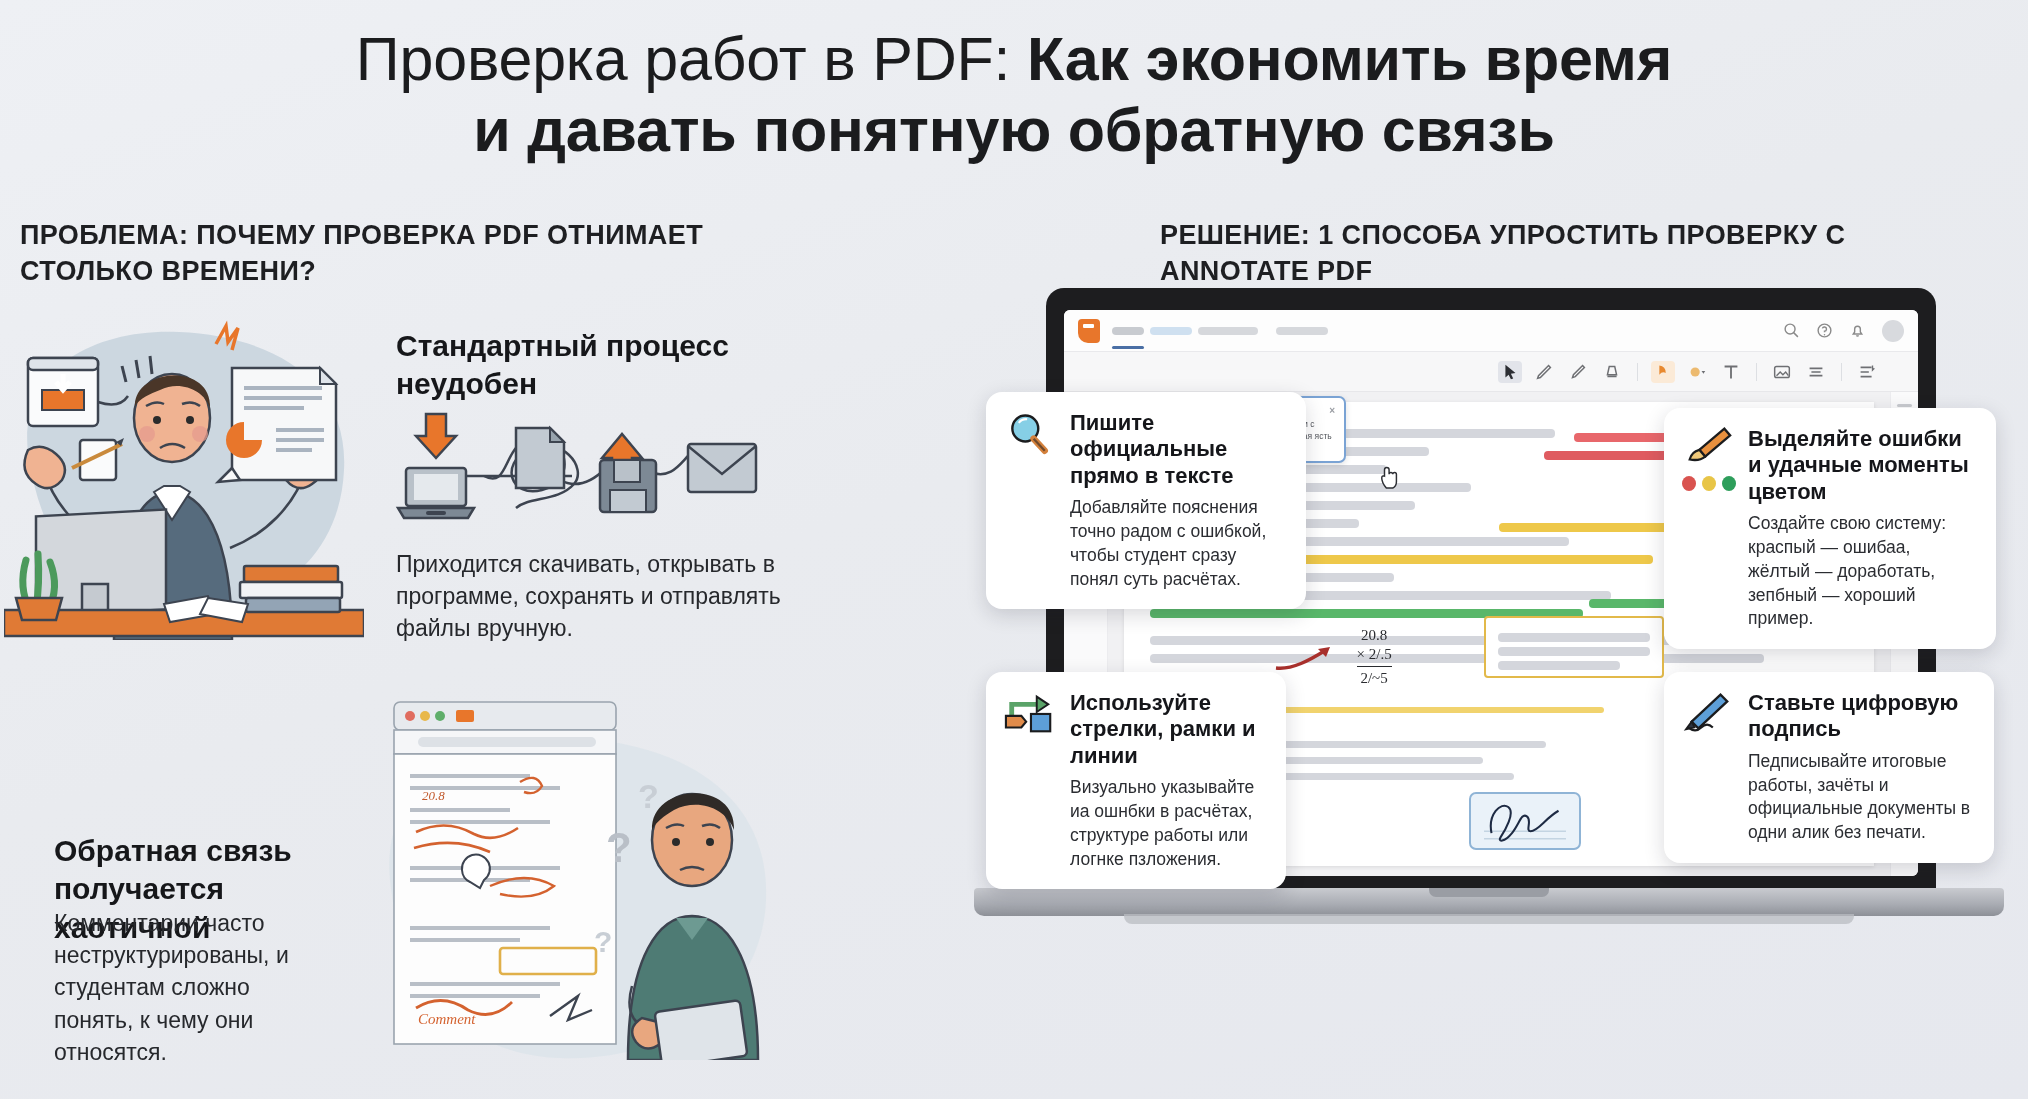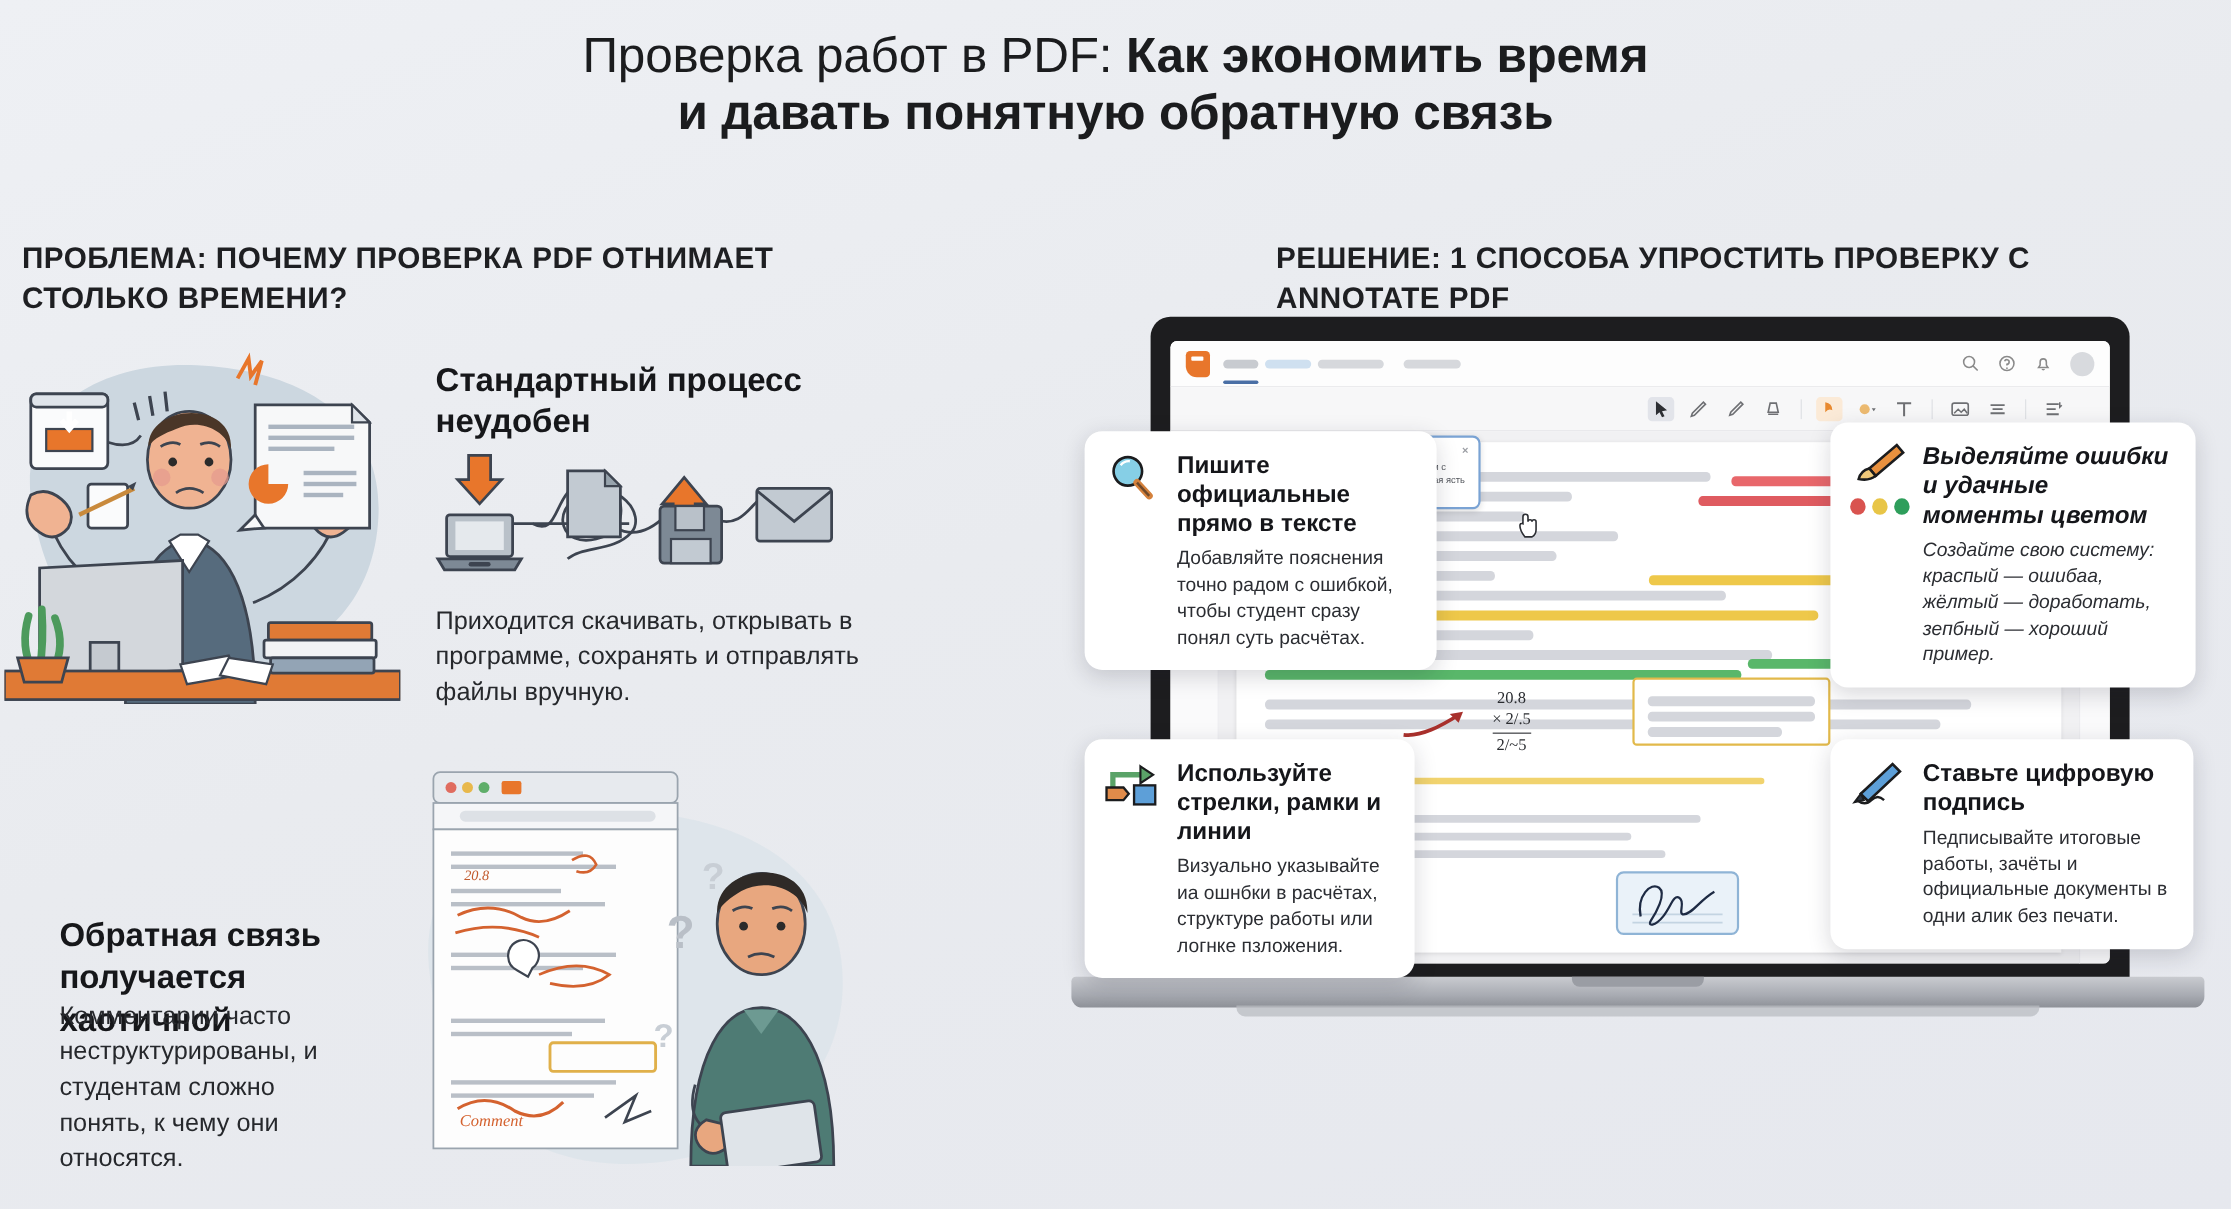--- a/index.html
+++ b/index.html
@@ -10,21 +10,21 @@
     overflow: hidden;
   }
   .page {
     position: relative;
     width: 2028px; height: 1099px;
     background: linear-gradient(160deg,#eef0f4 0%,#e9ebef 45%,#e6e8ee 100%);
   }
 
   
   .title-wrap { position:absolute; top:24px; left:0; width:100%; text-align:center; }
-  .title-line { font-size:45px; line-height:1.16; color:#1b1c1e; letter-spacing:-0.2px; }
+  .title-line { font-size:61px; line-height:1.16; color:#1b1c1e; letter-spacing:-0.2px; }
   .t-light { font-weight:400; }
   .t-bold { font-weight:700; }
 
   
   .sec-head {
     position:absolute; text-align:left;
     font-size:27px; font-weight:700; line-height:1.33;
     color:#1e1f22; letter-spacing:0.4px;
   }
   #sec-left  { top:218px; left:20px;   width:760px; }
@@ -166,21 +166,21 @@
   }
   .card-ic { width:54px; flex:0 0 54px; }
   .card-tx { flex:1; }
   .card-h {
     font-size:22px; font-weight:700; color:#15161a;
     line-height:1.20; margin-bottom:7px;
   }
   .card-b { font-size:17.5px; color:#2b2d32; line-height:1.36; }
 
   #card1 { left:986px;  top:392px; width:320px; }
-  #card2 { left:1664px; top:384px; width:332px;font-style:italic; }
+  #card2 { left:1664px; top:408px; width:332px; }
   #card3 { left:986px;  top:672px; width:300px; }
   #card4 { left:1664px; top:672px; width:330px; }
   .dots-row { display:flex; gap:6px; margin-top:6px; }
   .dot { width:15px; height:15px; border-radius:50%; }
 </style>
 </head>
 <body>
 
 <div class="page">
 

